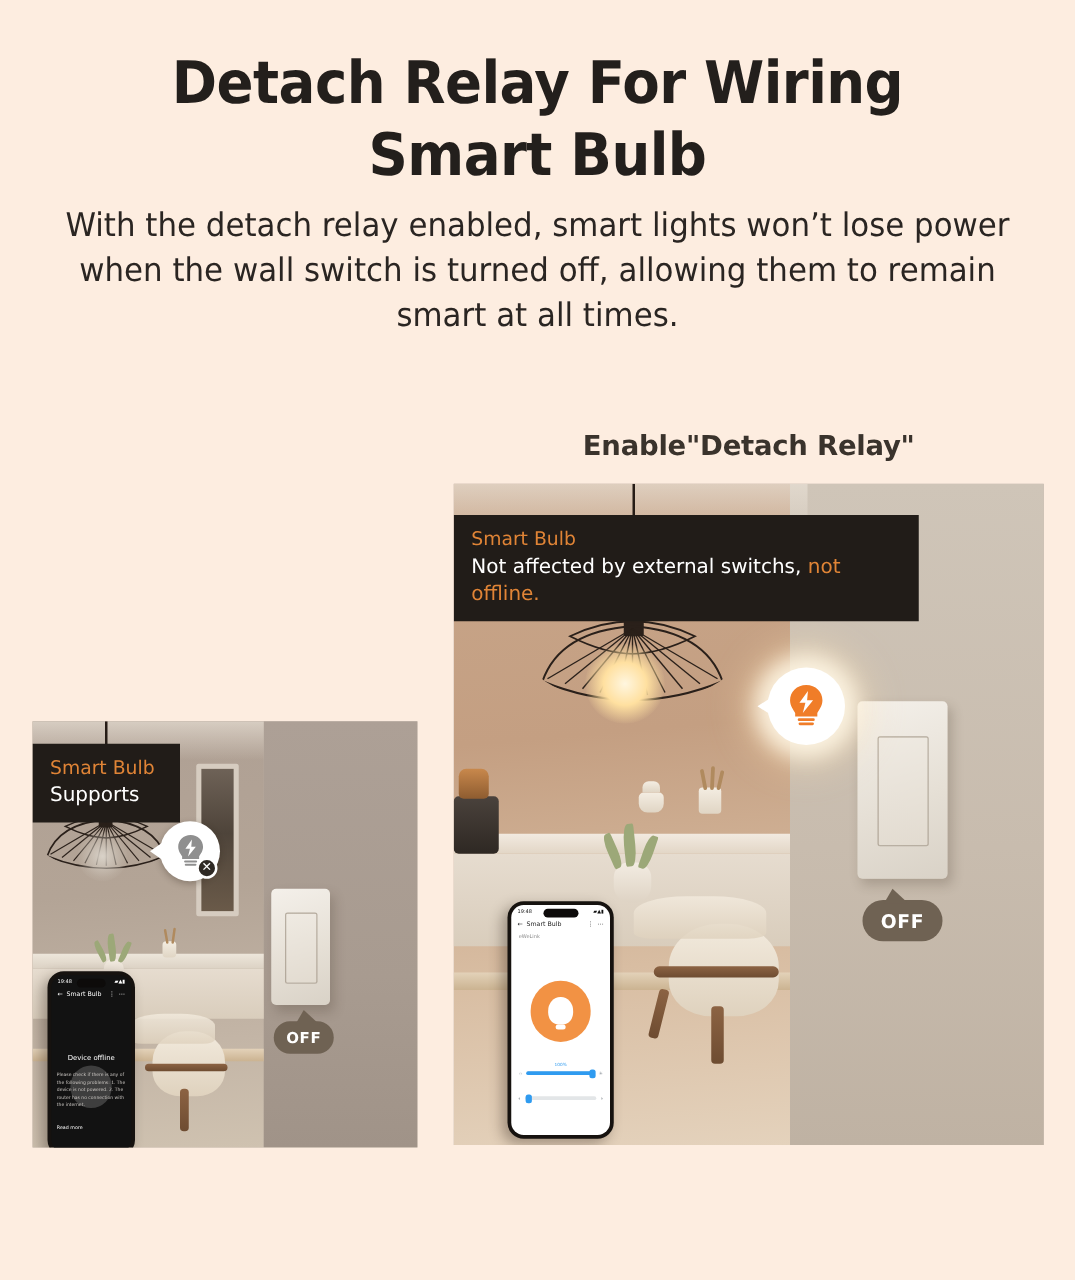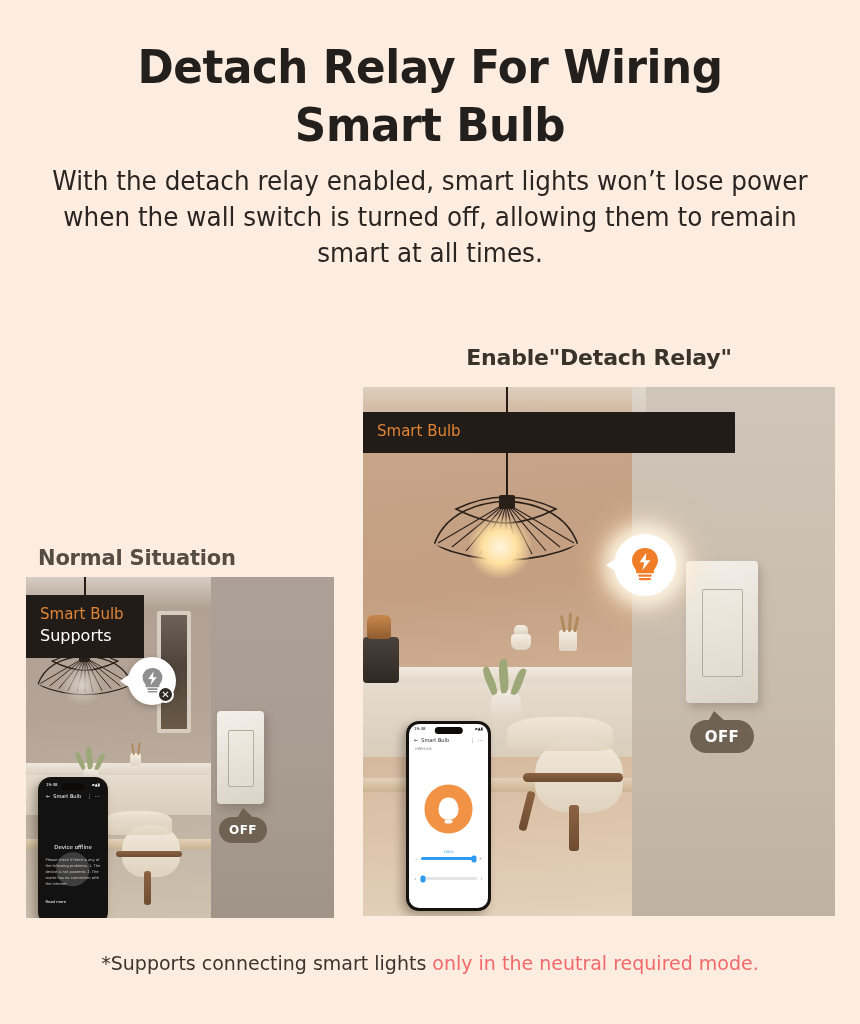--- a/index.html
+++ b/index.html
@@ -447,21 +447,20 @@
 
   <div class="hero-title">
     <div>Detach Relay For Wiring</div>
     <div>Smart Bulb</div>
   </div>
 
   <div class="hero-sub">With the detach relay enabled, smart lights won’t lose power when the wall switch is turned off, allowing them to remain smart at all times.</div>
 
   <div class="sec-heading right">Enable"Detach Relay"</div>
 
-  <div class="sec-heading left">Normal Situation</div>
 
   <div class="panel panel-right">
 
     <div class="room">
       <div class="room-warm"></div>
       <div class="room-cool"></div>
       <div class="ceiling"></div>
 
       <div class="backsplash"></div>
       <div class="counter"></div>
@@ -558,20 +557,21 @@
               <div class="slider-knob" style="left:5%;"></div>
             </div>
             <span class="slider-ico">◑</span>
           </div>
         </div>
       </div>
     </div>
 
     <div class="banner">
       <div class="b-title">Smart Bulb</div>
+      <div class="b-body"><span>Not affected by external switchs, </span><span class="hl">not offline.</span></div>
     </div>
   </div>
 
   <div class="panel panel-left">
 
     <div class="room">
       <div class="room-warm"></div>
       <div class="room-cool"></div>
       <div class="ceiling"></div>
 
@@ -653,15 +653,14 @@
         </div>
       </div>
     </div>
 
     <div class="banner">
       <div class="b-title">Smart Bulb</div>
       <div class="b-body">Supports</div>
     </div>
   </div>
 
-  <div class="footnote"><span>*Supports connecting smart lights </span><span class="hl">only in the neutral required mode.</span></div>
 
 </div>
 
 </body></html>

